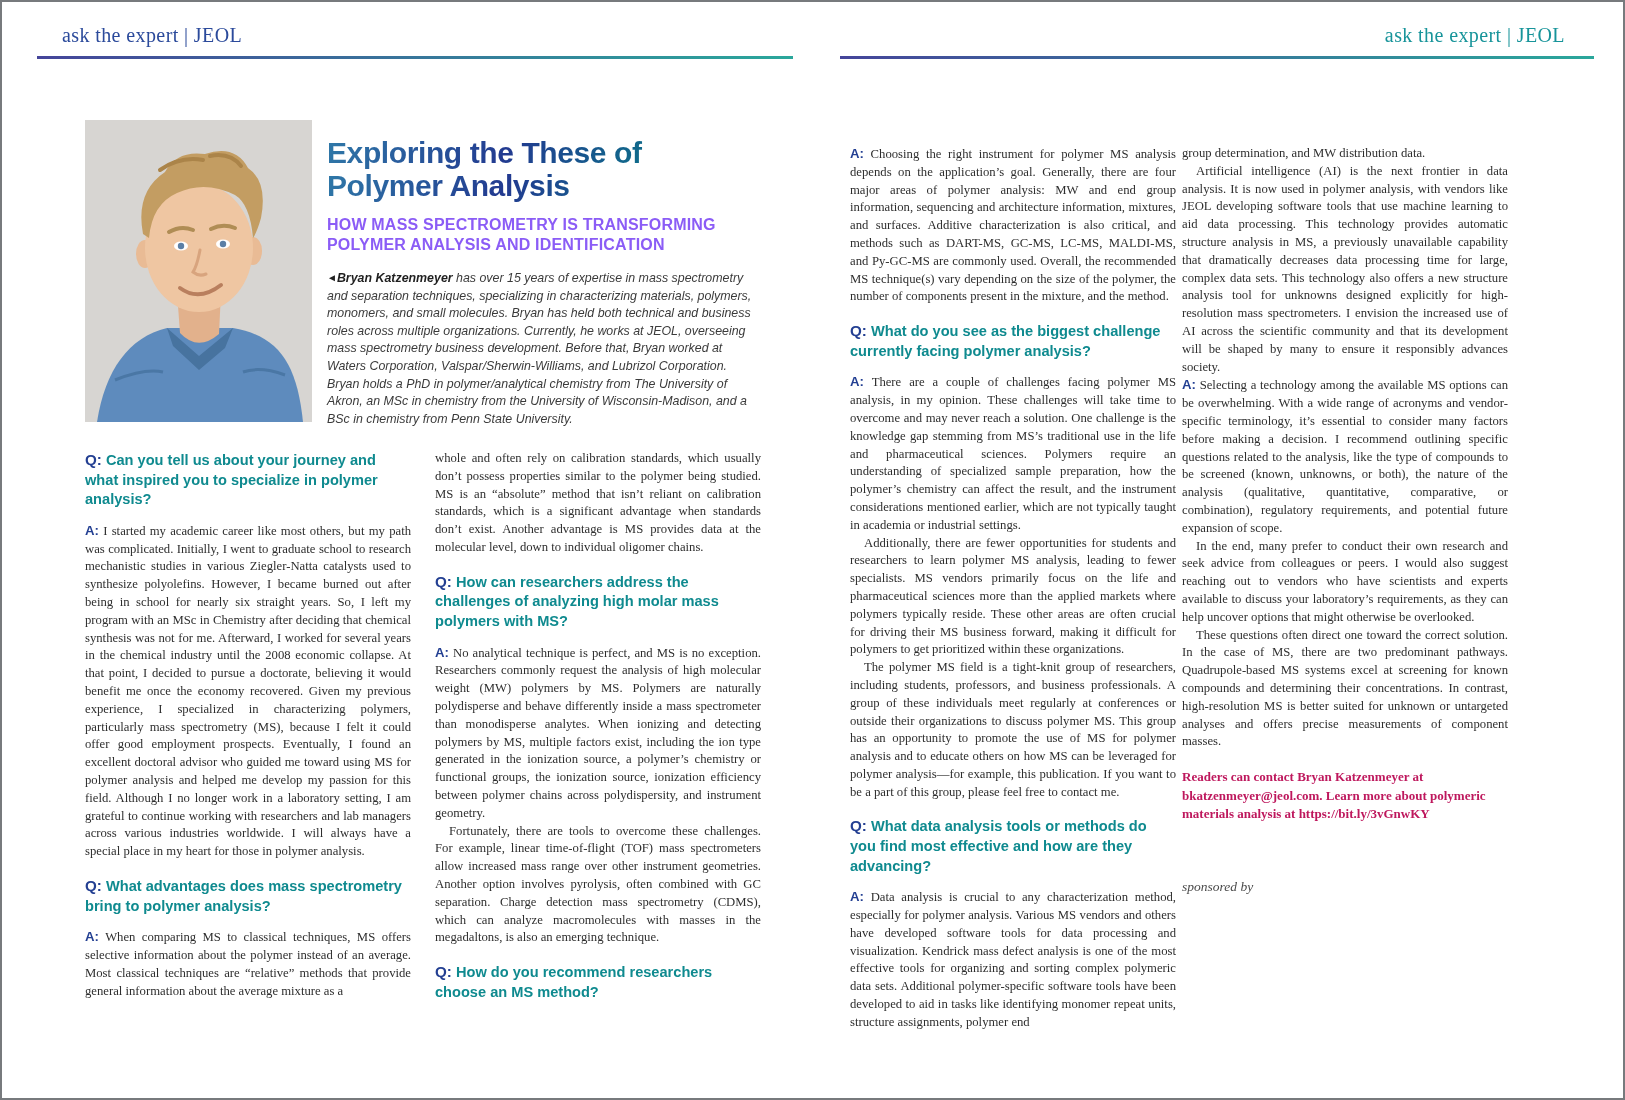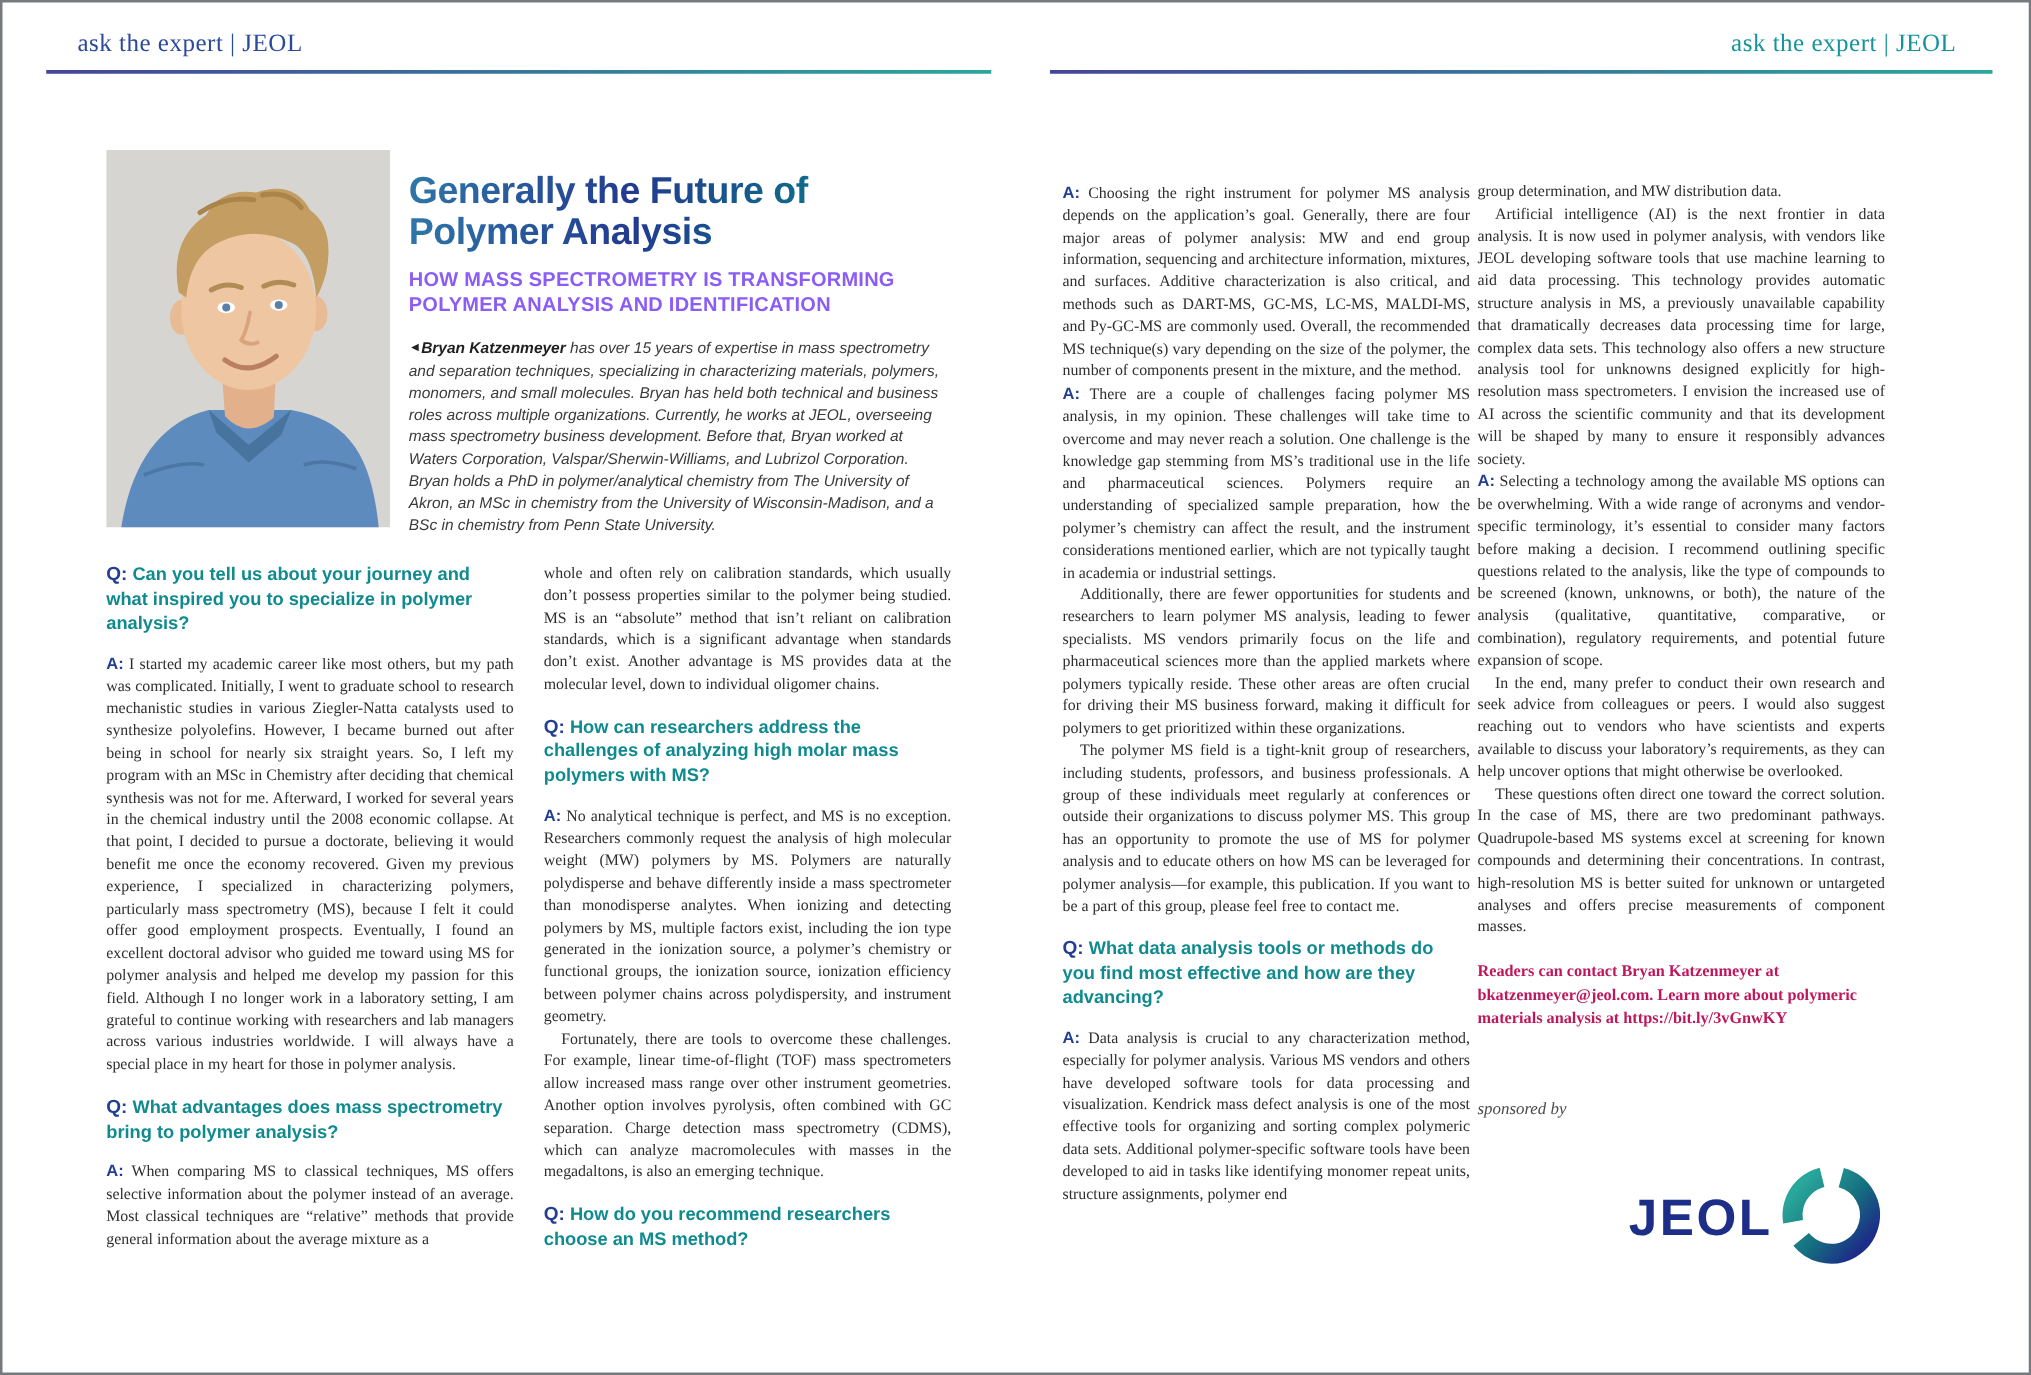--- a/index.html
+++ b/index.html
@@ -84,21 +84,21 @@
       <ellipse cx="138" cy="124" rx="7" ry="4.5" fill="#ffffff"></ellipse>
       <circle cx="96" cy="126" r="3.2" fill="#5b7fa6"></circle>
       <circle cx="138" cy="124" r="3.2" fill="#5b7fa6"></circle>
       <path d="M115 130 Q112 146 108 152 Q114 157 121 154" stroke="#d8a47e" stroke-width="3" fill="none" stroke-linecap="round"></path>
       <path d="M95 168 Q114 182 136 165" stroke="#b97f5e" stroke-width="4" fill="none" stroke-linecap="round"></path>
     </svg>
   </div>
 
   <div class="titleblock">
     <h1 style="margin:0;">
-      <span class="title-line">Generally the Future of</span>
+      <span class="title-line">Exploring the These of</span>
       <span class="title-line">Polymer Analysis</span>
     </h1>
     <div class="subtitle">
       <span class="subtitle-line">HOW MASS SPECTROMETRY IS TRANSFORMING</span>
       <span class="subtitle-line">POLYMER ANALYSIS AND IDENTIFICATION</span>
     </div>
     <p class="bio"><span class="marker">◄</span><b>Bryan Katzenmeyer</b><span> has over 15 years of expertise in mass spectrometry and separation techniques, specializing in characterizing materials, polymers, monomers, and small molecules. Bryan has held both technical and business roles across multiple organizations. Currently, he works at JEOL, overseeing mass spectrometry business development. Before that, Bryan worked at Waters Corporation, Valspar/Sherwin-Williams, and Lubrizol Corporation. Bryan holds a PhD in polymer/analytical chemistry from The University of Akron, an MSc in chemistry from the University of Wisconsin-Madison, and a BSc in chemistry from Penn State University.</span></p>
   </div>
 
   <div class="col col-1">
@@ -111,45 +111,31 @@
   <div class="col col-2">
     <p class="para">whole and often rely on calibration standards, which usually don’t possess properties similar to the polymer being studied. MS is an “absolute” method that isn’t reliant on calibration standards, which is a significant advantage when standards don’t exist. Another advantage is MS provides data at the molecular level, down to individual oligomer chains.</p>
     <p class="q"><span class="lab">Q:</span> <span>How can researchers address the challenges of analyzing high molar mass polymers with MS?</span></p>
     <p class="ans"><span class="lab">A:</span> <span>No analytical technique is perfect, and MS is no exception. Researchers commonly request the analysis of high molecular weight (MW) polymers by MS. Polymers are naturally polydisperse and behave differently inside a mass spectrometer than monodisperse analytes. When ionizing and detecting polymers by MS, multiple factors exist, including the ion type generated in the ionization source, a polymer’s chemistry or functional groups, the ionization source, ionization efficiency between polymer chains across polydispersity, and instrument geometry.</span></p>
     <p class="para indent">Fortunately, there are tools to overcome these challenges. For example, linear time-of-flight (TOF) mass spectrometers allow increased mass range over other instrument geometries. Another option involves pyrolysis, often combined with GC separation. Charge detection mass spectrometry (CDMS), which can analyze macromolecules with masses in the megadaltons, is also an emerging technique.</p>
     <p class="q"><span class="lab">Q:</span> <span>How do you recommend researchers choose an MS method?</span></p>
   </div>
 
   <div class="col col-3">
     <p class="ans"><span class="lab">A:</span> <span>Choosing the right instrument for polymer MS analysis depends on the application’s goal. Generally, there are four major areas of polymer analysis: MW and end group information, sequencing and architecture information, mixtures, and surfaces. Additive characterization is also critical, and methods such as DART-MS, GC-MS, LC-MS, MALDI-MS, and Py-GC-MS are commonly used. Overall, the recommended MS technique(s) vary depending on the size of the polymer, the number of components present in the mixture, and the method.</span></p>
+    <p class="q"><span class="lab">Q:</span> <span>What do you see as the biggest challenge currently facing polymer analysis?</span></p>
     <p class="ans"><span class="lab">A:</span> <span>There are a couple of challenges facing polymer MS analysis, in my opinion. These challenges will take time to overcome and may never reach a solution. One challenge is the knowledge gap stemming from MS’s traditional use in the life and pharmaceutical sciences. Polymers require an understanding of specialized sample preparation, how the polymer’s chemistry can affect the result, and the instrument considerations mentioned earlier, which are not typically taught in academia or industrial settings.</span></p>
     <p class="para indent">Additionally, there are fewer opportunities for students and researchers to learn polymer MS analysis, leading to fewer specialists. MS vendors primarily focus on the life and pharmaceutical sciences more than the applied markets where polymers typically reside. These other areas are often crucial for driving their MS business forward, making it difficult for polymers to get prioritized within these organizations.</p>
     <p class="para indent">The polymer MS field is a tight-knit group of researchers, including students, professors, and business professionals. A group of these individuals meet regularly at conferences or outside their organizations to discuss polymer MS. This group has an opportunity to promote the use of MS for polymer analysis and to educate others on how MS can be leveraged for polymer analysis—for example, this publication. If you want to be a part of this group, please feel free to contact me.</p>
     <p class="q"><span class="lab">Q:</span> <span>What data analysis tools or methods do you find most effective and how are they advancing?</span></p>
     <p class="ans"><span class="lab">A:</span> <span>Data analysis is crucial to any characterization method, especially for polymer analysis. Various MS vendors and others have developed software tools for data processing and visualization. Kendrick mass defect analysis is one of the most effective tools for organizing and sorting complex polymeric data sets. Additional polymer-specific software tools have been developed to aid in tasks like identifying monomer repeat units, structure assignments, polymer end</span></p>
   </div>
 
   <div class="col col-4">
     <p class="para">group determination, and MW distribution data.</p>
     <p class="para indent">Artificial intelligence (AI) is the next frontier in data analysis. It is now used in polymer analysis, with vendors like JEOL developing software tools that use machine learning to aid data processing. This technology provides automatic structure analysis in MS, a previously unavailable capability that dramatically decreases data processing time for large, complex data sets. This technology also offers a new structure analysis tool for unknowns designed explicitly for high-resolution mass spectrometers. I envision the increased use of AI across the scientific community and that its development will be shaped by many to ensure it responsibly advances society.</p>
     <p class="ans"><span class="lab">A:</span> <span>Selecting a technology among the available MS options can be overwhelming. With a wide range of acronyms and vendor-specific terminology, it’s essential to consider many factors before making a decision. I recommend outlining specific questions related to the analysis, like the type of compounds to be screened (known, unknowns, or both), the nature of the analysis (qualitative, quantitative, comparative, or combination), regulatory requirements, and potential future expansion of scope.</span></p>
     <p class="para indent">In the end, many prefer to conduct their own research and seek advice from colleagues or peers. I would also suggest reaching out to vendors who have scientists and experts available to discuss your laboratory’s requirements, as they can help uncover options that might otherwise be overlooked.</p>
     <p class="para indent">These questions often direct one toward the correct solution. In the case of MS, there are two predominant pathways. Quadrupole-based MS systems excel at screening for known compounds and determining their concentrations. In contrast, high-resolution MS is better suited for unknown or untargeted analyses and offers precise measurements of component masses.</p>
     <p class="contact">Readers can contact Bryan Katzenmeyer at bkatzenmeyer@jeol.com.  Learn more about polymeric materials analysis at https://bit.ly/3vGnwKY</p>
     <p class="sponsored">sponsored by</p>
-    <div class="logo-row">
-      <svg width="205" height="92" viewBox="0 0 205 92">
-        <defs>
-          <linearGradient id="jeolswirl" x1="0.75" y1="0" x2="0.25" y2="1">
-            <stop offset="0" stop-color="#2aa79b"></stop>
-            <stop offset="0.55" stop-color="#15707f"></stop>
-            <stop offset="1" stop-color="#1c2e87"></stop>
-          </linearGradient>
-        </defs>
-        <text x="0" y="62" font-family="Liberation Sans, sans-serif" font-weight="bold" font-size="41" letter-spacing="2" fill="#1c2e87">JEOL</text>
-        <g transform="translate(162,46)">
-          <circle r="31" fill="none" stroke="url(#jeolswirl)" stroke-width="16" pathLength="100" stroke-dasharray="60 8 24 8" transform="rotate(-75)"></circle>
-        </g>
-      </svg>
-    </div>
   </div>
 
 </div>
 
 </body></html>

